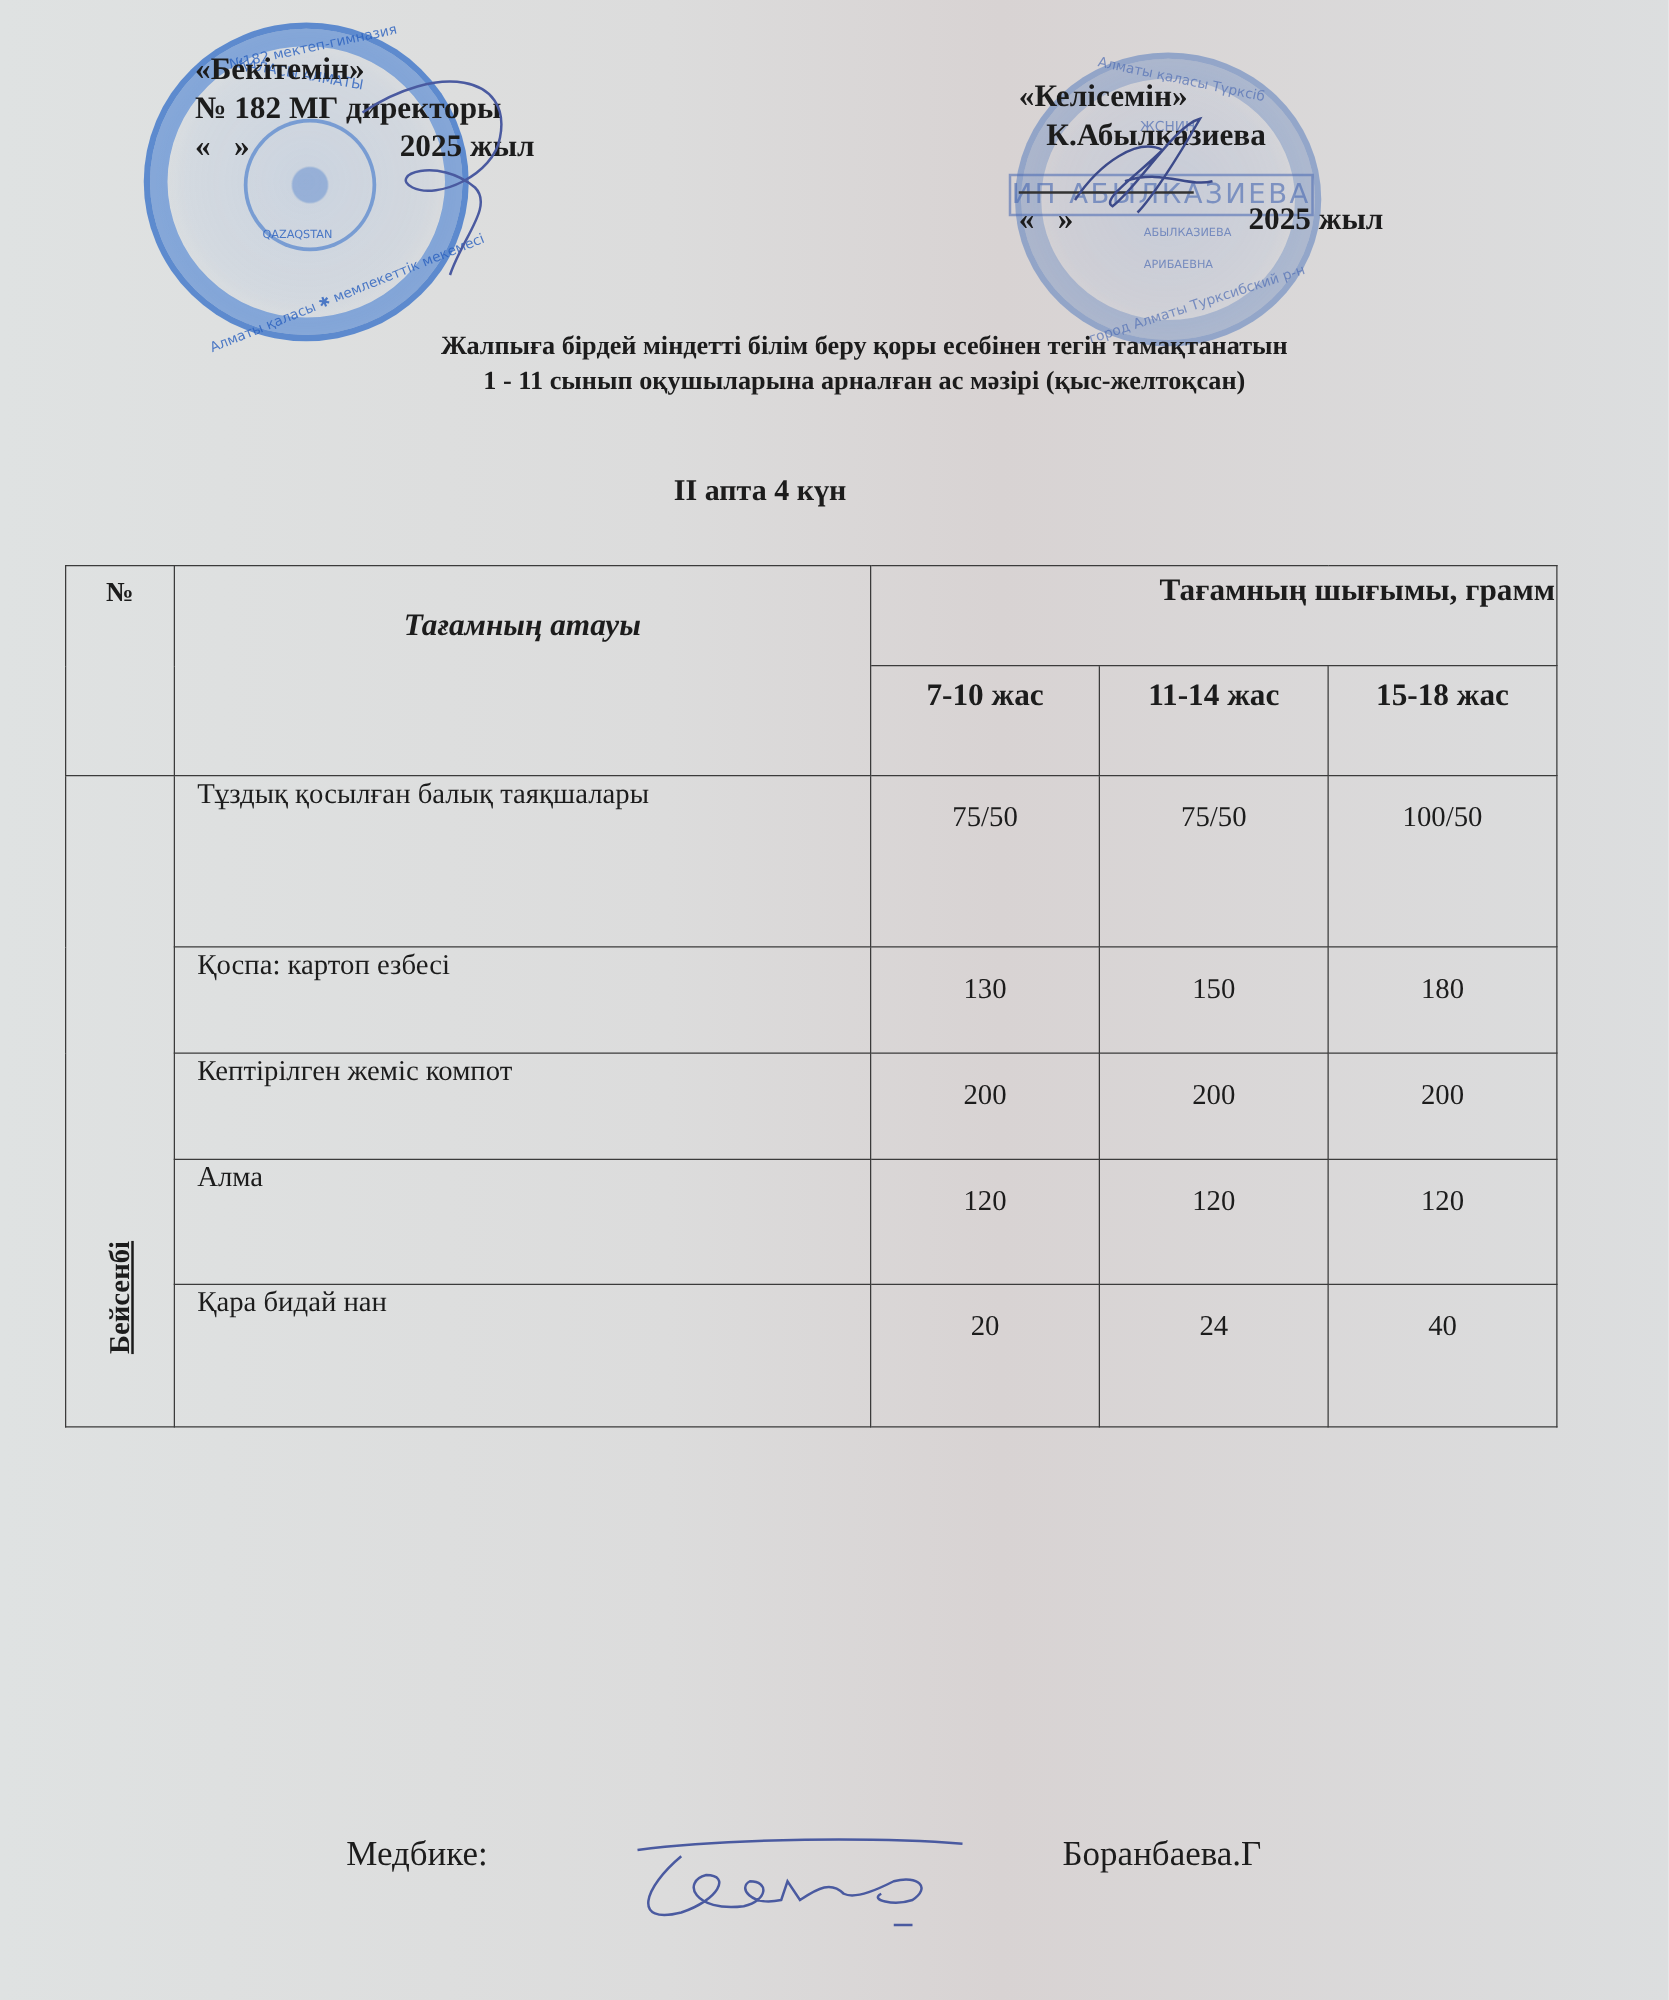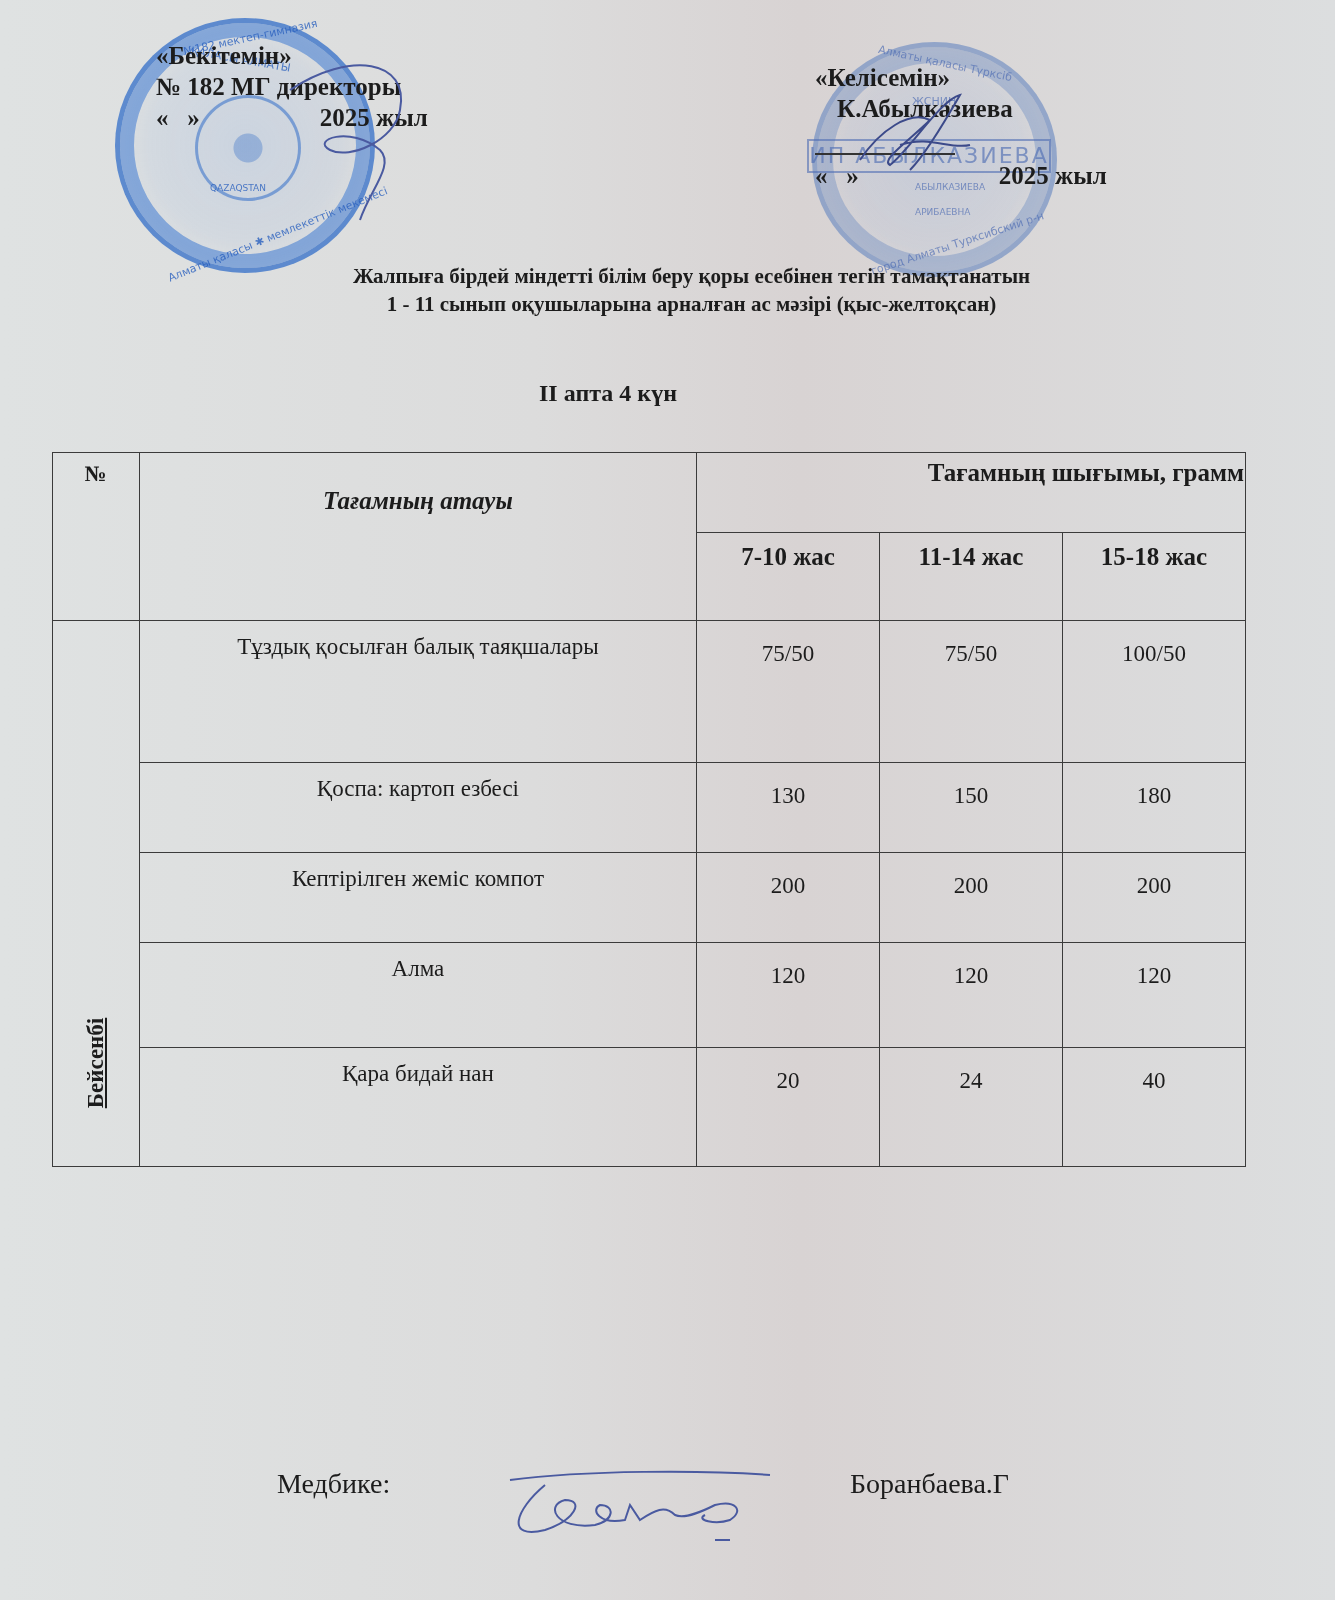--- a/index.html
+++ b/index.html
@@ -65,21 +65,21 @@
   table.menu th { font-weight: bold; }
   .th-num { width: 80px; height: 86px; text-align: center; padding-top: 8px; font-size: 22px; }
   .th-name { width: 530px; text-align: center; padding-top: 34px; font-size: 25px; font-style: italic; }
   .th-yield { text-align: right; font-size: 25px; padding-top: 6px; height: 72px; }
   .th-age { text-align: center; font-size: 25px; padding-top: 10px; height: 76px; width: 172px; }
   .day-cell { position: relative; width: 80px; }
   .day-label {
     position: absolute; left: 50%; bottom: 90px; transform: translateX(-50%) rotate(-90deg);
     transform-origin: center; font-weight: bold; text-decoration: underline; font-size: 23px; white-space: nowrap;
   }
-  td.dish { padding: 13px 18px; font-size: 23px; text-align: center; }
+  td.dish { padding: 1px 18px; font-size: 23px; }
   td.val { text-align: center; padding-top: 20px; font-size: 23px; }
   tr.r0 td { height: 115px; }
   tr.r1 td { height: 63px; }
   tr.r2 td { height: 63px; }
   tr.r3 td { height: 78px; }
   tr.r4 td { height: 92px; }
 
   
   .footer { position: absolute; top: 1468px; font-size: 28px; }
   .footer-label { left: 277px; }

